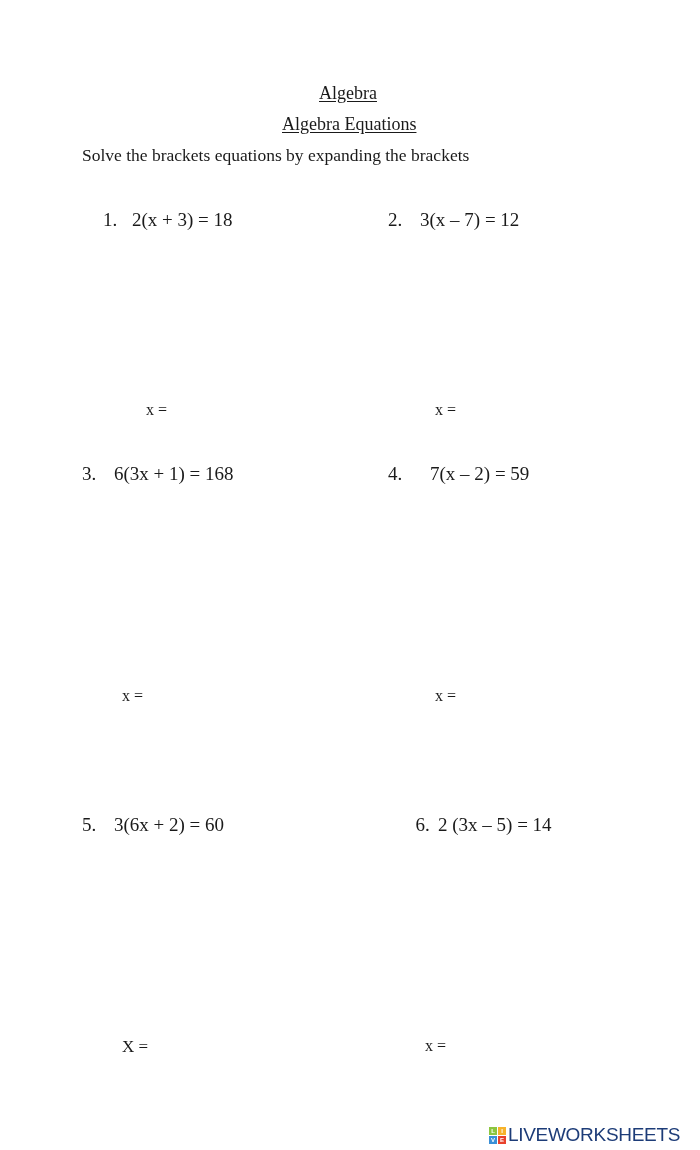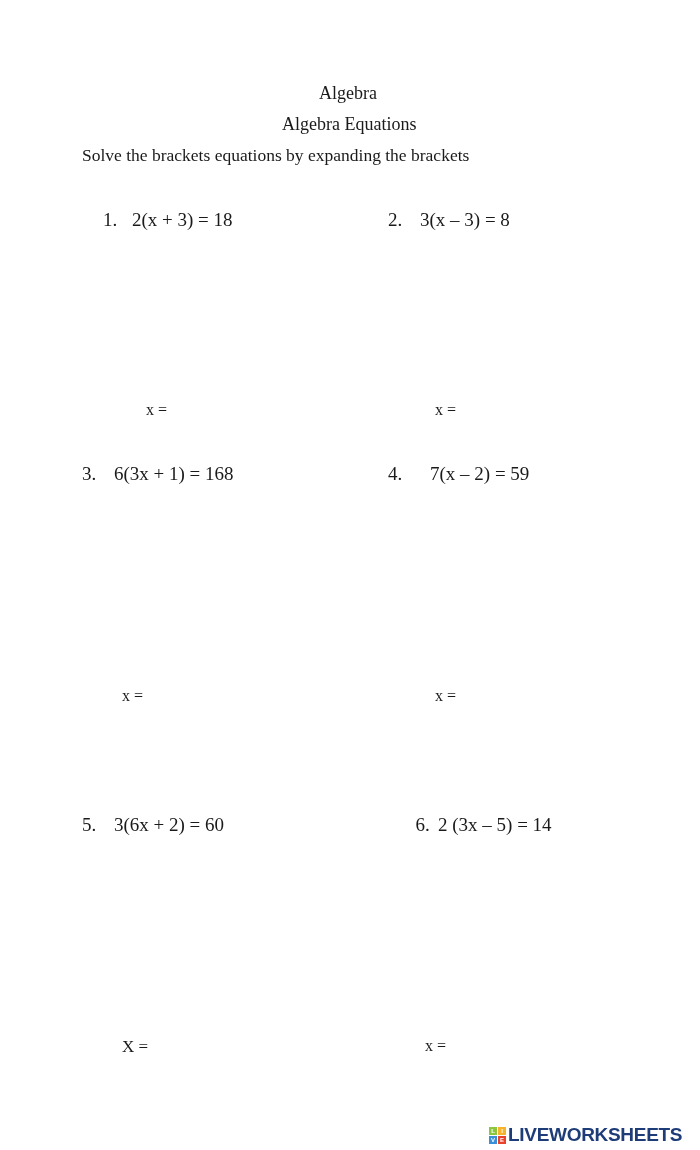--- a/index.html
+++ b/index.html
@@ -1,56 +1,56 @@
 <!DOCTYPE html>
 <html><head>
 <meta charset="utf-8">
 <style>
   html, body { margin: 0; padding: 0; }
   body {
     width: 700px; height: 1150px; background: #ffffff; position: relative; overflow: hidden;
     font-family: "Liberation Serif", "DejaVu Serif", serif; color: #1a1a1a;
   }
   .abs { position: absolute; white-space: nowrap; }
-  .title { font-size: 18px; text-underline-offset: 2px; }
+  .title { font-size: 18px; text-decoration: underline; text-underline-offset: 2px; }
   .instr { font-size: 17.5px; }
   .q { font-size: 19px; }
   .ans { font-size: 16px; }
   .num { display: inline-block; }
   .logo {
     position: absolute; left: 489px; top: 1124px; display: flex; align-items: center;
   }
   .logo-grid {
     display: grid; grid-template-columns: 8px 8px; grid-template-rows: 8px 8px; gap: 1px; margin-right: 2px;
   }
   .logo-grid span {
     display: flex; align-items: center; justify-content: center;
     font-family: "Liberation Sans", sans-serif; font-size: 6px; font-weight: bold; color: #fff; line-height: 1;
   }
   .logo-text {
-    font-family: "Liberation Sans", "DejaVu Sans", sans-serif; font-weight: bold; font-size: 19px;
+    font-family: "Liberation Sans", "DejaVu Sans", sans-serif; font-weight: normal; font-size: 19px;
     color: #1d3c78; letter-spacing: -0.3px;
   }
 </style>
 </head>
 <body>
 
 <div>
 
   <div class="abs title" style="left:319px; top:83px;">Algebra</div>
   <div class="abs title" style="left:282px; top:114px;">Algebra Equations</div>
   <div class="abs instr" style="left:82px; top:145px;">Solve the brackets equations by expanding the brackets</div>
 
   <div class="abs q" style="left:103px; top:209px;">
     <span class="num" style="width:29px;">1.</span><span>2(x + 3) = 18</span>
   </div>
   <div class="abs ans" style="left:146px; top:401px;">x =</div>
 
   <div class="abs q" style="left:388px; top:209px;">
-    <span class="num" style="width:32px;">2.</span><span>3(x – 3) = 8</span>
+    <span class="num" style="width:32px;">2.</span><span>3(x – 7) = 12</span>
   </div>
   <div class="abs ans" style="left:435px; top:401px;">x =</div>
 
   <div class="abs q" style="left:82px; top:463px;">
     <span class="num" style="width:32px;">3.</span><span>6(3x + 1) = 168</span>
   </div>
   <div class="abs ans" style="left:122px; top:687px;">x =</div>
 
   <div class="abs q" style="left:388px; top:463px;">
     <span class="num" style="width:42px;">4.</span><span>7(x – 2) = 59</span>

